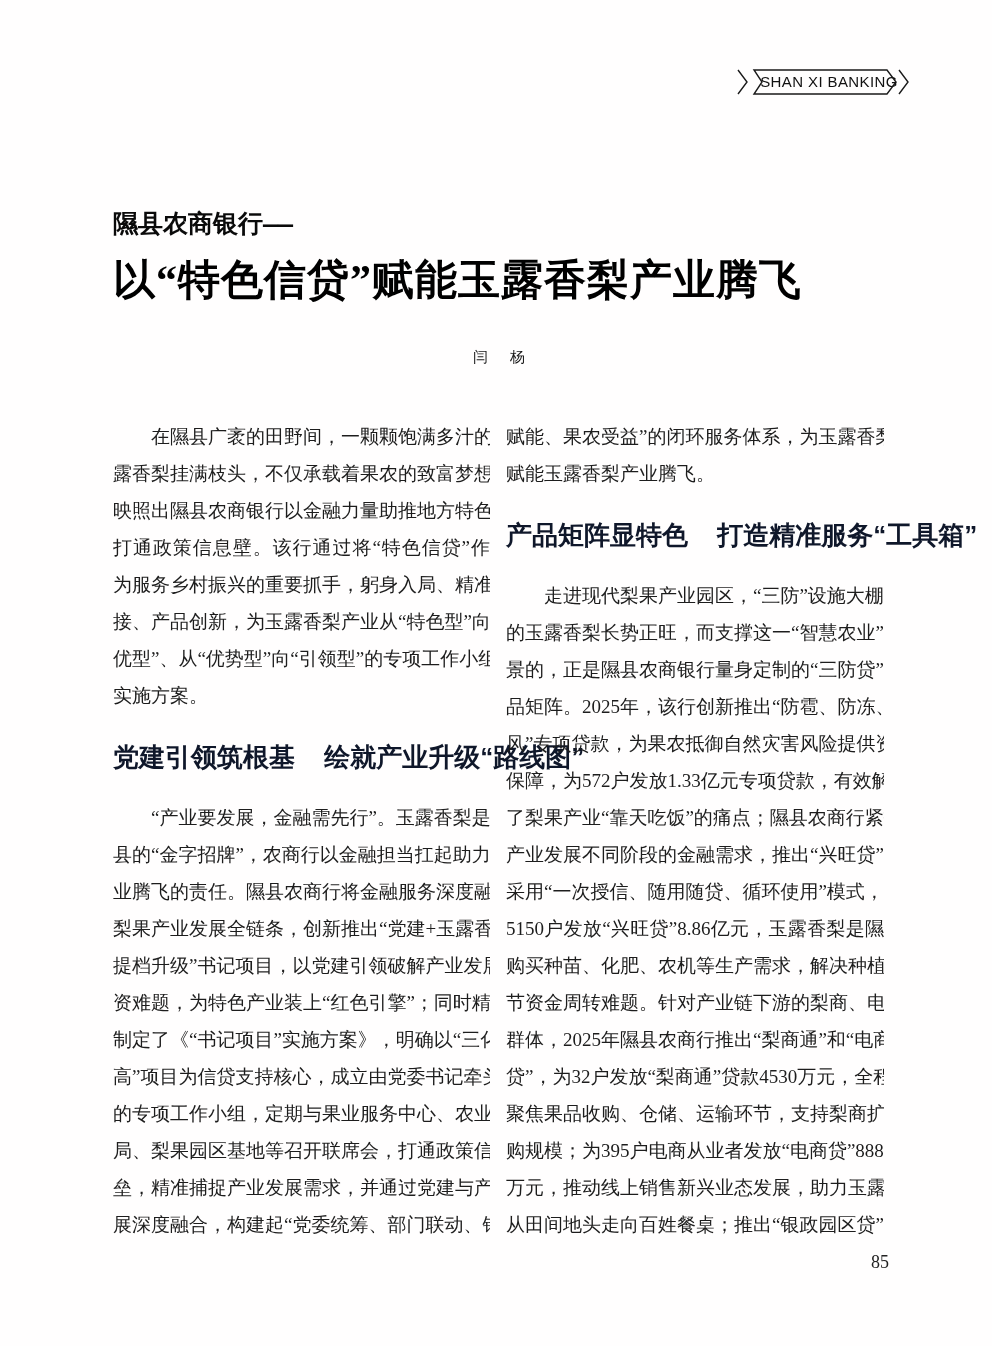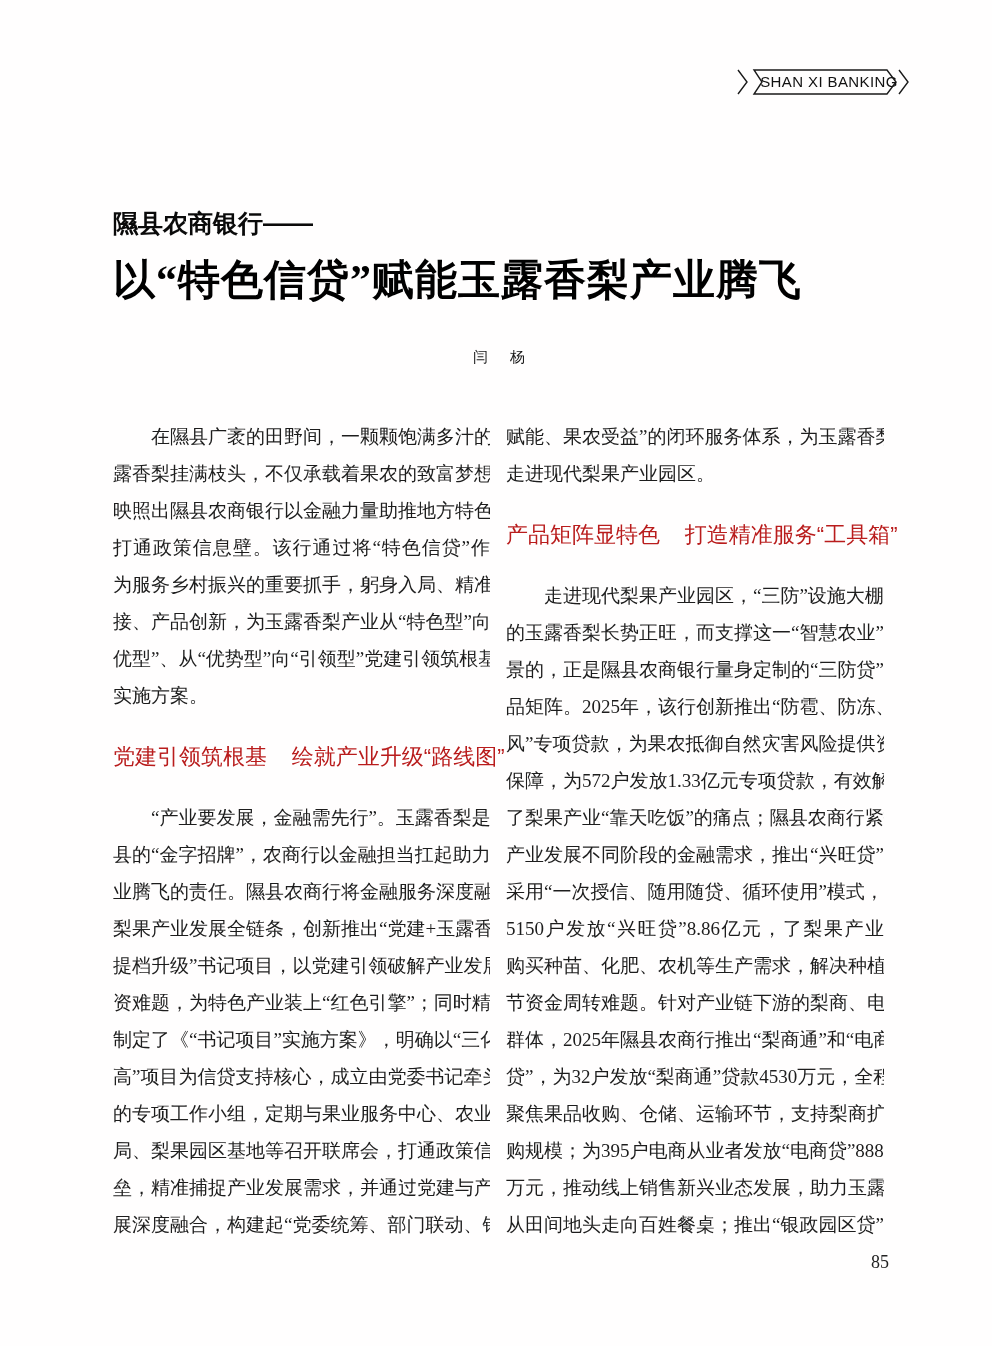--- a/index.html
+++ b/index.html
@@ -17,21 +17,21 @@
   .banner-text {
     position: absolute; inset: 0; padding-left: 12px;
     font-family: "Liberation Sans", "DejaVu Sans", sans-serif;
     font-size: 15px; line-height: 28px; text-align: center;
     letter-spacing: 0.4px; color: #111;
   }
 
   
   .overline {
     position: absolute; left: 113px; top: 207px; width: 772px;
-    font-family: Liberation Sans, sans-serif;
+    font-family: Liberation Mono, monospace;
     font-size: 25px; font-weight: 700; color: #0a0a0a;
   }
   .title {
     position: absolute; left: 113px; top: 252px; width: 772px;
     font-size: 42px; font-weight: 700;
     letter-spacing: 1px; color: #000;
     font-family: "Liberation Serif", "DejaVu Serif", serif;
   }
   .author {
     position: absolute; left: 113px; top: 348px; width: 772px;
@@ -48,21 +48,21 @@
   .line {
     font-size: 19px; line-height: 37px; color: #1d1d1d;
     text-align: justify; text-align-last: justify;
     white-space: nowrap; overflow: hidden;
   }
   .line.last  { text-align-last: left; }
   .line.first { text-indent: 2em; }
 
   .sec {
     font-family: "Liberation Sans", "DejaVu Sans", sans-serif;
-    font-size: 22px; font-weight: 400; color: #b91c1c;
+    font-size: 26px; font-weight: 700; color: #0f172a;
     line-height: 32px; margin: 27px 0 26px 0;
     word-spacing: 0.85em; white-space: nowrap;
   }
 
   .page-num {
     position: absolute; left: 860px; top: 1252px; width: 40px;
     font-size: 18px; color: #222; text-align: center;
   }
 </style>
 </head>
@@ -86,21 +86,21 @@
   <div class="author">闫 杨</div>
 
   <div class="col col-left">
     <div class="para">
         <div class="line first">在隰县广袤的田野间，一颗颗饱满多汁的玉</div>
         <div class="line">露香梨挂满枝头，不仅承载着果农的致富梦想，更</div>
         <div class="line">映照出隰县农商银行以金融力量助推地方特色产</div>
         <div class="line">打通政策信息壁。该行通过将“特色信贷”作</div>
         <div class="line">为服务乡村振兴的重要抓手，躬身入局、精准对</div>
         <div class="line">接、产品创新，为玉露香梨产业从“特色型”向“特</div>
-        <div class="line">优型”、从“优势型”向“引领型”党建引领筑根基</div>
+        <div class="line">优型”、从“优势型”向“引领型”的专项工作小组</div>
         <div class="line last">实施方案。</div>
       </div>
     <h3 class="sec">党建引领筑根基 绘就产业升级“路线图”</h3>
     <div class="para">
         <div class="line first">“产业要发展，金融需先行”。玉露香梨是隰</div>
         <div class="line">县的“金字招牌”，农商行以金融担当扛起助力产</div>
         <div class="line">业腾飞的责任。隰县农商行将金融服务深度融入</div>
         <div class="line">梨果产业发展全链条，创新推出“党建+玉露香梨</div>
         <div class="line">提档升级”书记项目，以党建引领破解产业发展融</div>
         <div class="line">资难题，为特色产业装上“红色引擎”；同时精心</div>
@@ -109,34 +109,34 @@
         <div class="line">的专项工作小组，定期与果业服务中心、农业农村</div>
         <div class="line">局、梨果园区基地等召开联席会，打通政策信息壁</div>
         <div class="line">垒，精准捕捉产业发展需求，并通过党建与产业发</div>
         <div class="line last">展深度融合，构建起“党委统筹、部门联动、银行</div>
       </div>
   </div>
 
   <div class="col col-right">
     <div class="para">
         <div class="line">赋能、果农受益”的闭环服务体系，为玉露香梨产</div>
-        <div class="line last">走进现代梨果产业园区。</div>
+        <div class="line last">赋能玉露香梨产业腾飞。</div>
       </div>
     <h3 class="sec">产品矩阵显特色 打造精准服务“工具箱”</h3>
     <div class="para">
         <div class="line first">走进现代梨果产业园区，“三防”设施大棚里</div>
         <div class="line">的玉露香梨长势正旺，而支撑这一“智慧农业”图</div>
         <div class="line">景的，正是隰县农商银行量身定制的“三防贷”产</div>
         <div class="line">品矩阵。2025年，该行创新推出“防雹、防冻、防</div>
         <div class="line">风”专项贷款，为果农抵御自然灾害风险提供资金</div>
         <div class="line">保障，为572户发放1.33亿元专项贷款，有效解决</div>
         <div class="line">了梨果产业“靠天吃饭”的痛点；隰县农商行紧扣</div>
         <div class="line">产业发展不同阶段的金融需求，推出“兴旺贷”，</div>
         <div class="line">采用“一次授信、随用随贷、循环使用”模式，为</div>
-        <div class="line">5150户发放“兴旺贷”8.86亿元，了梨果产业</div>
+        <div class="line">5150户发放“兴旺贷”8.86亿元，玉露香梨是隰</div>
         <div class="line">购买种苗、化肥、农机等生产需求，解决种植各环</div>
         <div class="line">节资金周转难题。针对产业链下游的梨商、电商</div>
         <div class="line">群体，2025年隰县农商行推出“梨商通”和“电商</div>
         <div class="line">贷”，为32户发放“梨商通”贷款4530万元，全程</div>
         <div class="line">聚焦果品收购、仓储、运输环节，支持梨商扩大收</div>
         <div class="line">购规模；为395户电商从业者发放“电商贷”8885</div>
         <div class="line">万元，推动线上销售新兴业态发展，助力玉露香梨</div>
         <div class="line last">从田间地头走向百姓餐桌；推出“银政园区贷”，</div>
       </div>
   </div>

